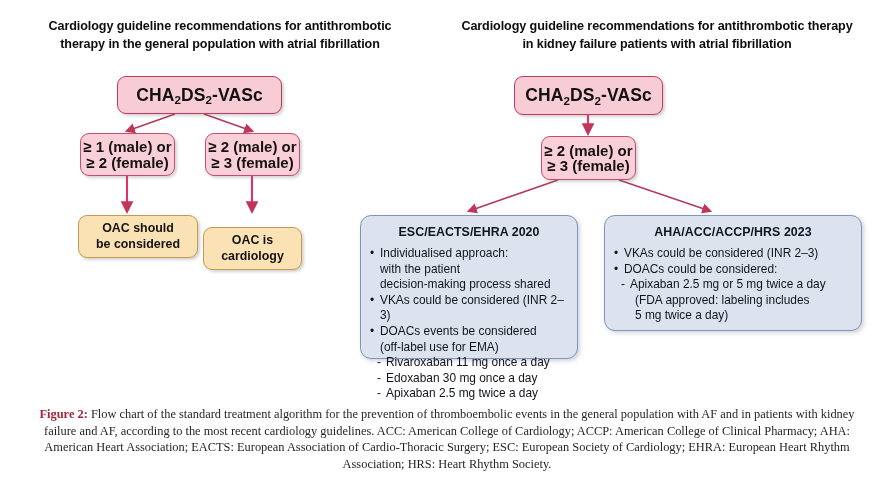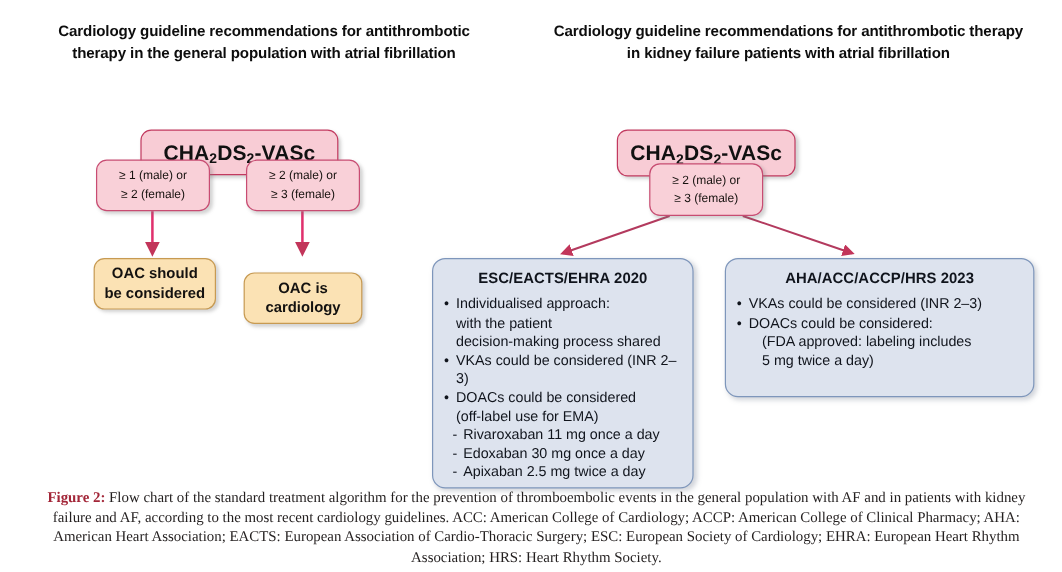--- a/index.html
+++ b/index.html
@@ -45,21 +45,20 @@
     text-align: center;
     border-radius: 9px;
     box-shadow: 2px 2px 3px rgba(120,120,120,0.33);
   }
   .node-text { display: block; width: 100%; }
 
   .pink {
     background: #f8ccd5;
     border: 1.6px solid #c2395f;
     color: #111111;
-    margin-top: 32px;
   }
   .pink-score {
     background: #f9d0d8;
     border: 1.4px solid #c84c72;
     color: #17120f;
   }
   .cream {
     background: #fbe2b4;
     border: 1.4px solid #c79a52;
     color: #141210;
@@ -82,23 +81,23 @@
   }
   .chads sub {
     font-size: 11.6px;
     vertical-align: baseline;
     position: relative;
     bottom: -3.5px;
   }
 
   
   .score {
-    font-size: 10px;
+    font-size: 15px;
     line-height: 15.5px;
-    font-weight: normal;
+    font-weight: bold;
   }
 
   
   .oac {
     font-size: 12.4px;
     line-height: 15.5px;
     font-weight: bold;
   }
 
   
@@ -211,21 +210,21 @@
     </span>
   </div>
 
   <div class="node pink-score score" id="left-score-2" style="left:205px; top:133px; width:95px; height:43px;">
     <span class="node-text">
       <span>≥ 2 (male) or</span><br>
       <span>≥ 3 (female)</span>
     </span>
   </div>
 
-  <div class="node cream oac" id="left-oac-1" style="left:78px; top:215px; width:102px; height:43px;">
+  <div class="node cream oac" id="left-oac-1" style="left:78px; top:215px; width:120px; height:43px;">
     <span class="node-text">
       <span>OAC should</span><br>
       <span>be considered</span>
     </span>
   </div>
 
   <div class="node cream oac" id="left-oac-2" style="left:203px; top:227px; width:99px; height:43px;text-align:center;">
     <span class="node-text">
       <span>OAC is</span><br>
       <span>cardiology</span>
@@ -236,40 +235,41 @@
     <span class="node-text"><span>CHA</span><sub>2</sub><span>DS</span><sub>2</sub><span>-VASc</span></span>
   </div>
 
   <div class="node pink-score score" id="right-score" style="left:541px; top:136px; width:95px; height:44px;">
     <span class="node-text">
       <span>≥ 2 (male) or</span><br>
       <span>≥ 3 (female)</span>
     </span>
   </div>
 
-  <div class="node blue" id="panel-esc" style="left:360px; top:215px; width:218px; height:192px;">
+  <div class="node blue" id="panel-esc" style="left:360px; top:215px; width:218px; height:144px;">
     <span class="panel-title">ESC/EACTS/EHRA 2020</span>
     <span class="panel-body" id="esc-body">
         <span class="bullet-row lvl1">Individualised approach:</span>
         <span class="bullet-row cont">with the patient</span>
         <span class="bullet-row cont">decision-making process shared</span>
         <span class="bullet-row lvl1">VKAs could be considered (INR 2–3)</span>
-        <span class="bullet-row lvl1">DOACs could be considered</span>
+        <span class="bullet-row lvl1">DOACs events be considered</span>
         <span class="bullet-row cont">(off-label use for EMA)</span>
         <span class="bullet-row lvl2">Rivaroxaban 11 mg once a day</span>
         <span class="bullet-row lvl2">Edoxaban 30 mg once a day</span>
         <span class="bullet-row lvl2">Apixaban 2.5 mg twice a day</span>
       </span>
   </div>
 
   <div class="node blue" id="panel-aha" style="left:604px; top:215px; width:258px; height:116px;">
     <span class="panel-title">AHA/ACC/ACCP/HRS 2023</span>
     <span class="panel-body" id="aha-body">
         <span class="bullet-row lvl1">VKAs could be considered (INR 2–3)</span>
         <span class="bullet-row lvl1">DOACs could be considered:</span>
+        <span class="bullet-row lvl2">Apixaban 2.5 mg or 5 mg twice a day</span>
         <span class="bullet-row cont2">(FDA approved: labeling includes</span>
         <span class="bullet-row cont2">5 mg twice a day)</span>
       </span>
   </div>
 
   <div id="caption">
     <span class="fig-label">Figure 2:</span><span> Flow chart of the standard treatment algorithm for the prevention of thromboembolic events in the general population with AF and in patients with kidney failure and AF, according to the most recent cardiology guidelines. ACC: American College of Cardiology; ACCP: American College of Clinical Pharmacy; AHA: American Heart Association; EACTS: European Association of Cardio-Thoracic Surgery; ESC: European Society of Cardiology; EHRA: European Heart Rhythm Association; HRS: Heart Rhythm Society.</span>
   </div>
 
 </div>

